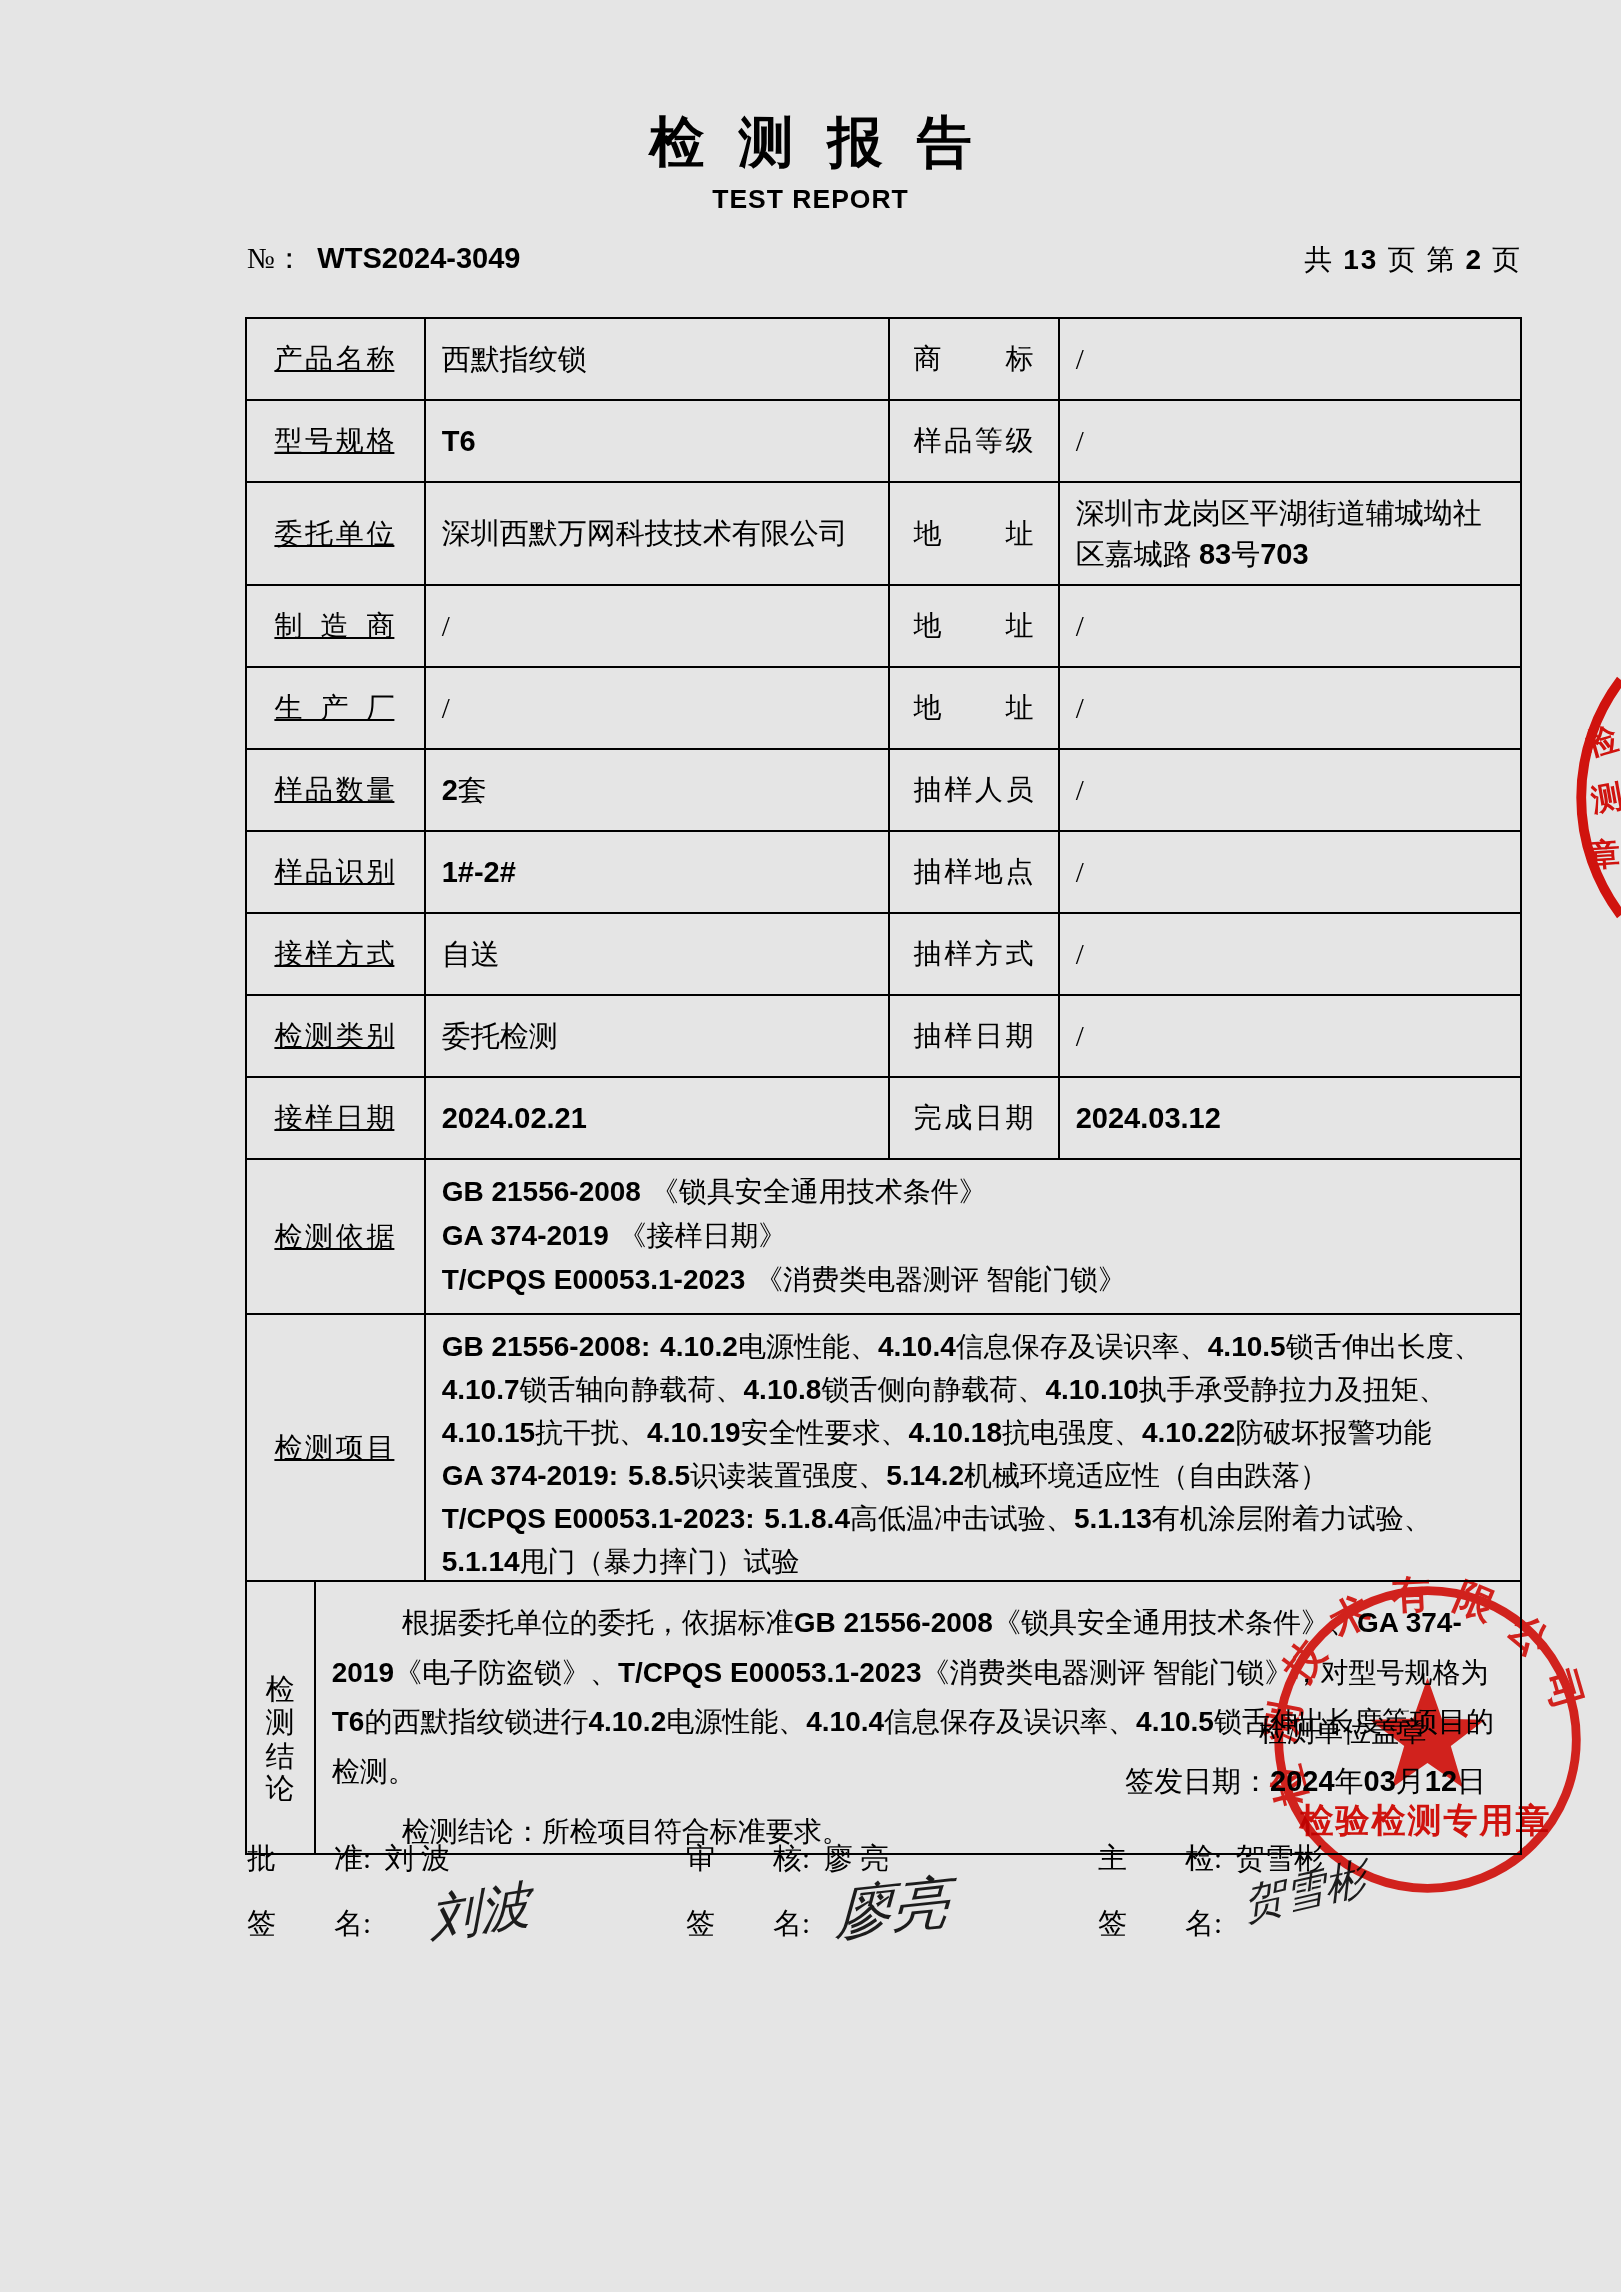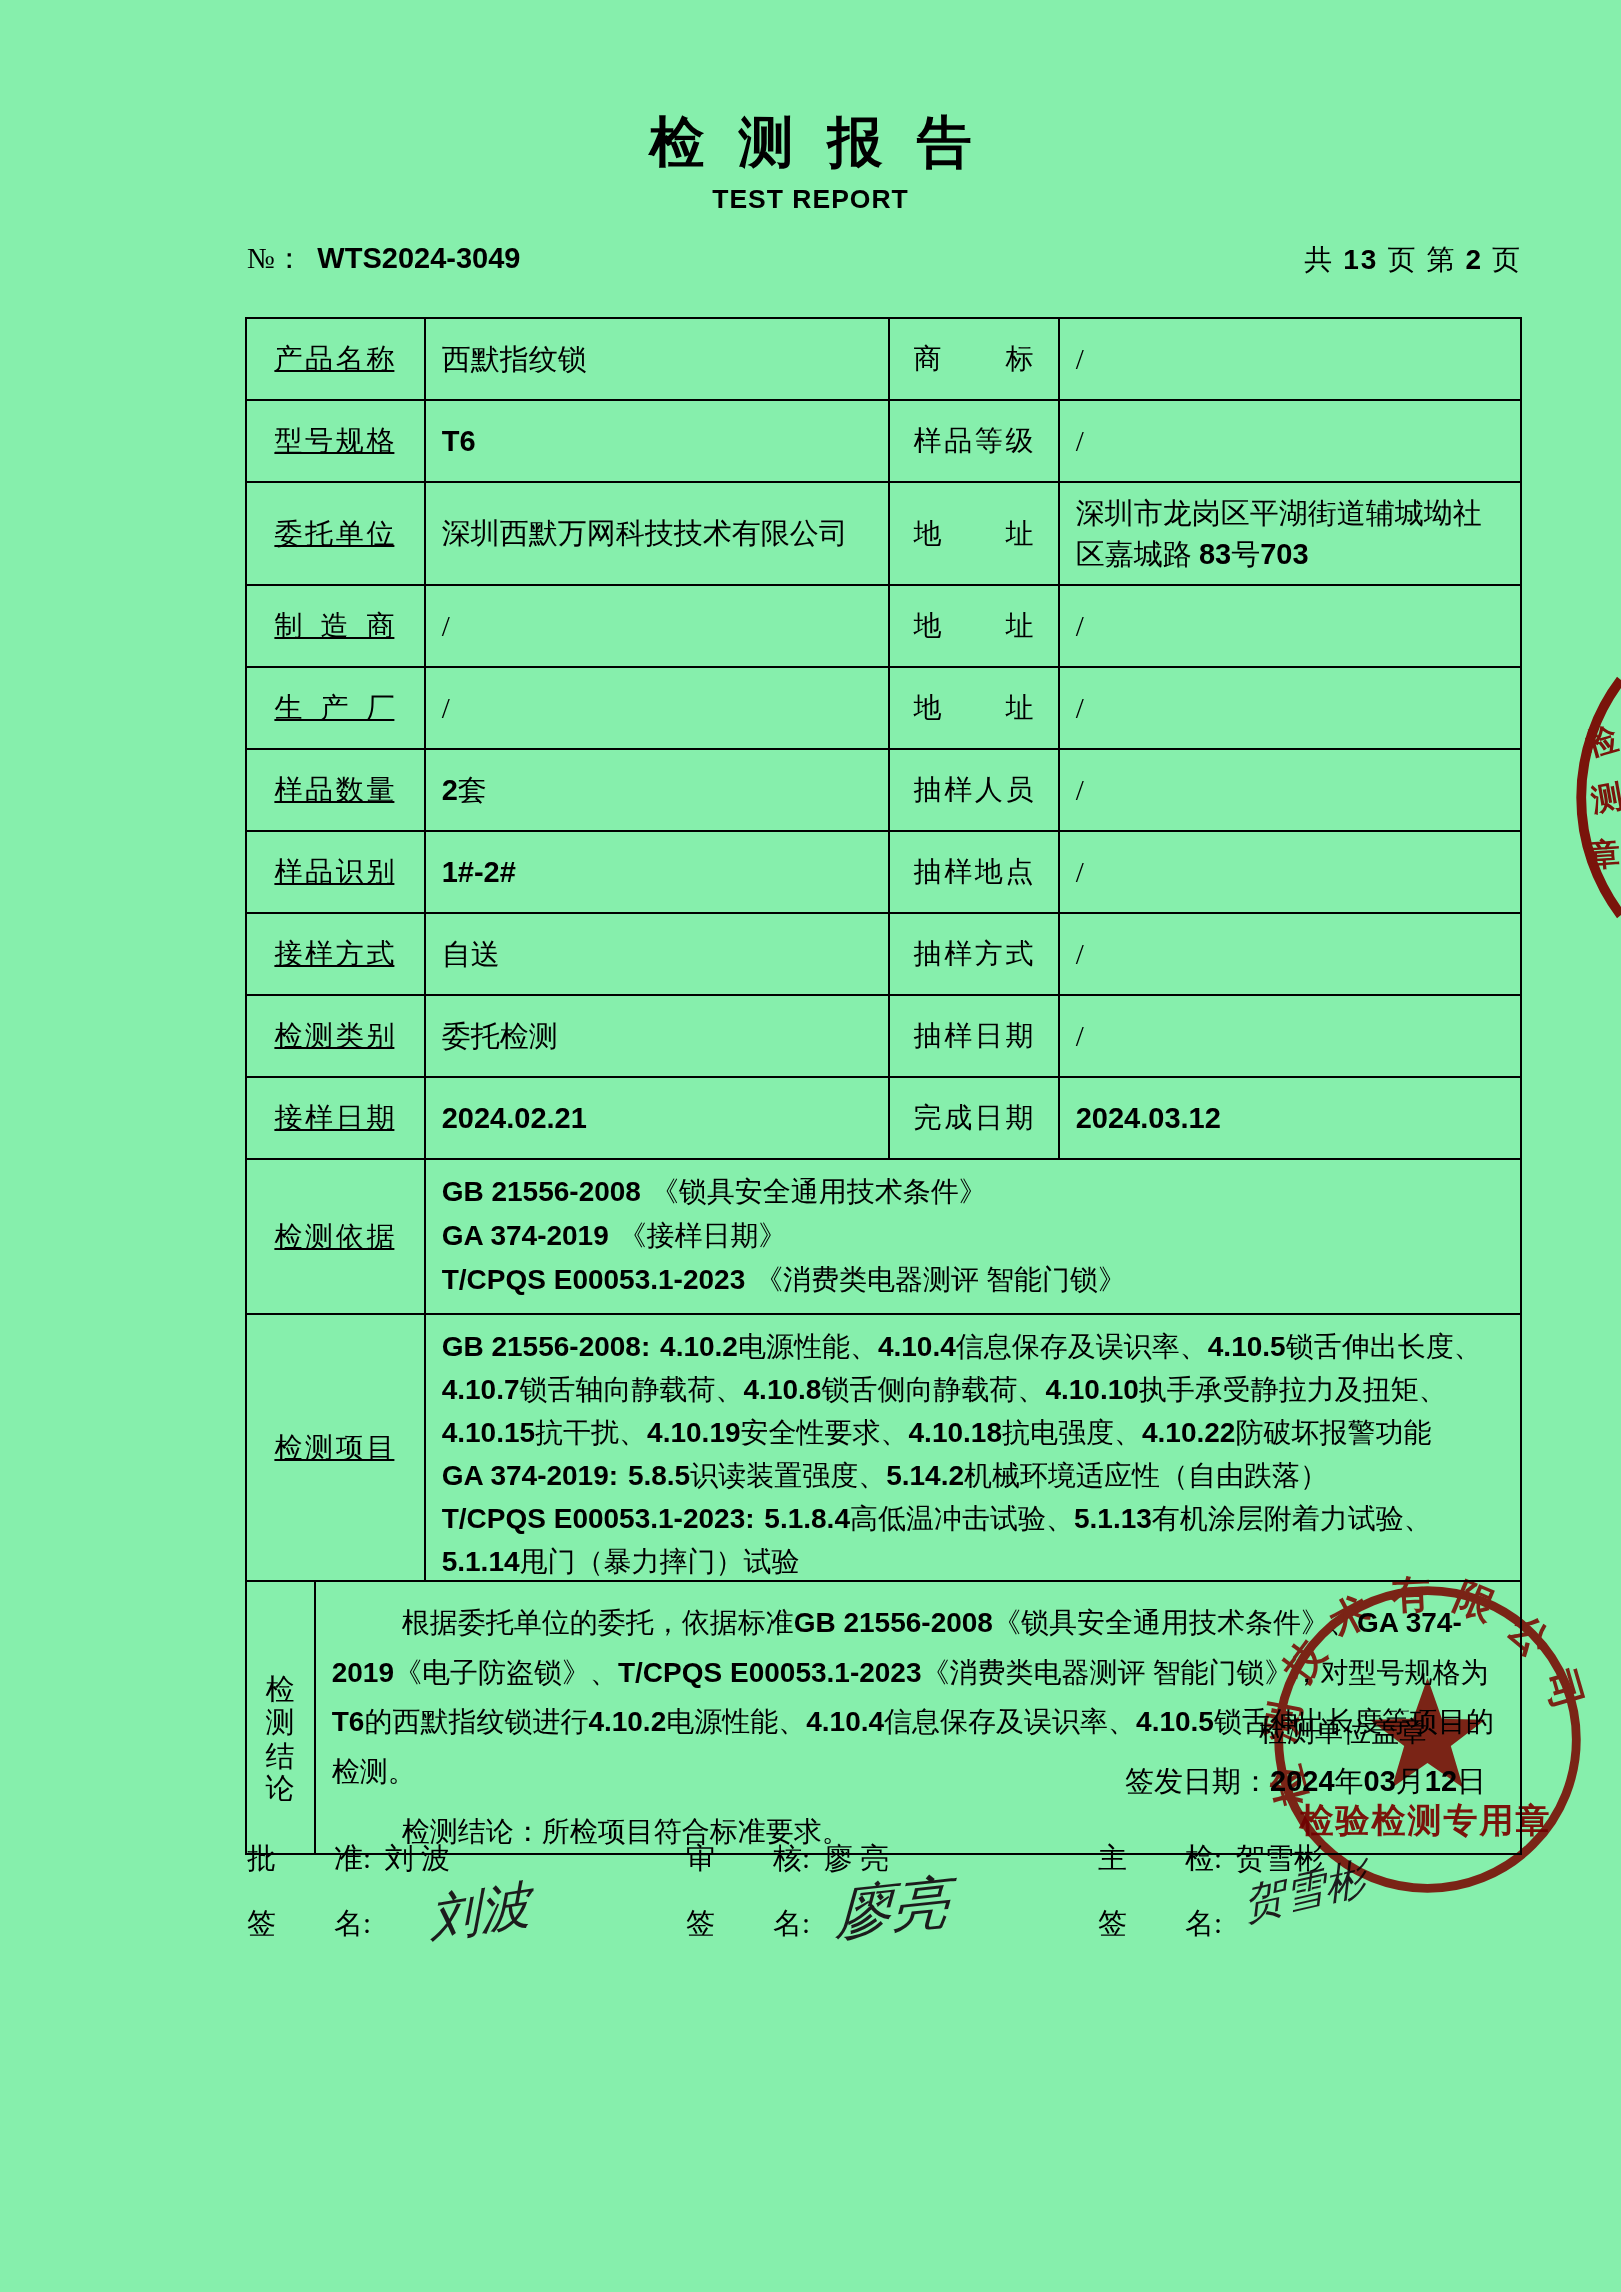--- a/index.html
+++ b/index.html
@@ -1,16 +1,16 @@
 <!DOCTYPE html>
 <html><head>
 <meta charset="utf-8">
 <style>
   html,body{margin:0;padding:0;background:#fff;}
-  .page{position:relative;width:1621px;height:2293px;background:#86efac;overflow:hidden;
+  .page{position:relative;width:1621px;height:2293px;background:#e5e5e5;overflow:hidden;
         font-family:"Liberation Serif","DejaVu Serif",serif;color:#000;}
   b{font-family:"Liberation Sans","DejaVu Sans",sans-serif;font-weight:700;}
 
   .doc-title{position:absolute;left:0;top:106px;width:100%;text-align:center;
              font-size:55px;font-weight:bold;letter-spacing:0.62em;text-indent:0.62em;}
   .doc-subtitle{position:absolute;left:0;top:184px;width:100%;text-align:center;
              font-size:26.5px;font-weight:700;letter-spacing:1px;
              font-family:Liberation Sans, sans-serif;}
   .report-no{position:absolute;left:247px;top:239px;font-size:29px;}
   .report-no .num{font-family:"Liberation Sans","DejaVu Sans",sans-serif;font-weight:700;margin-left:13.7px;}

